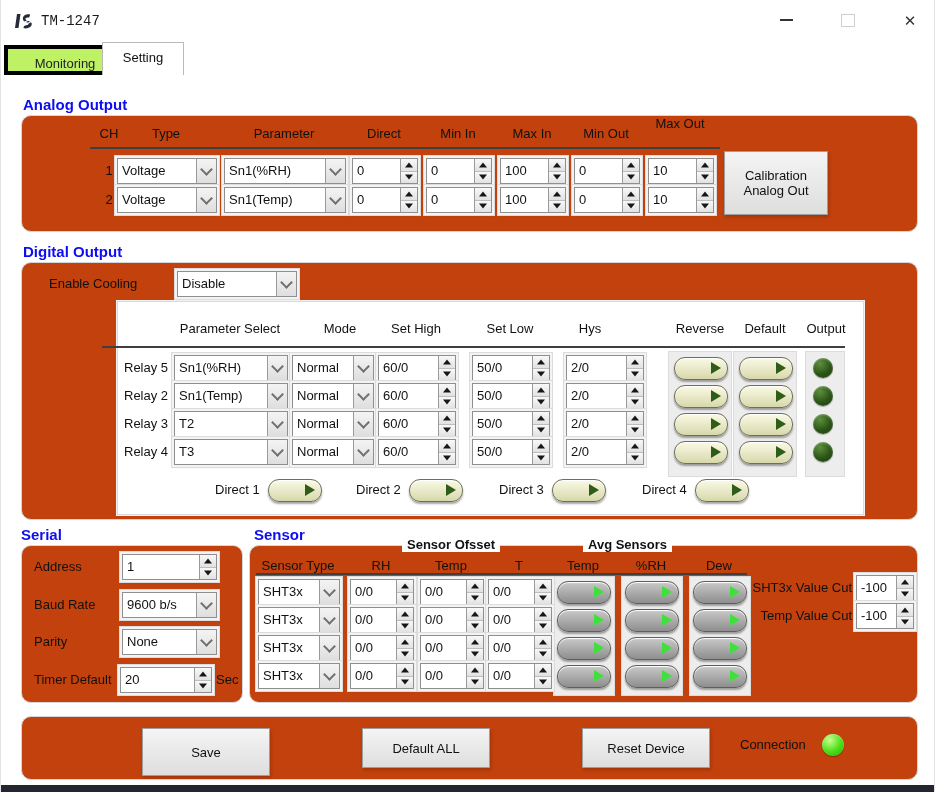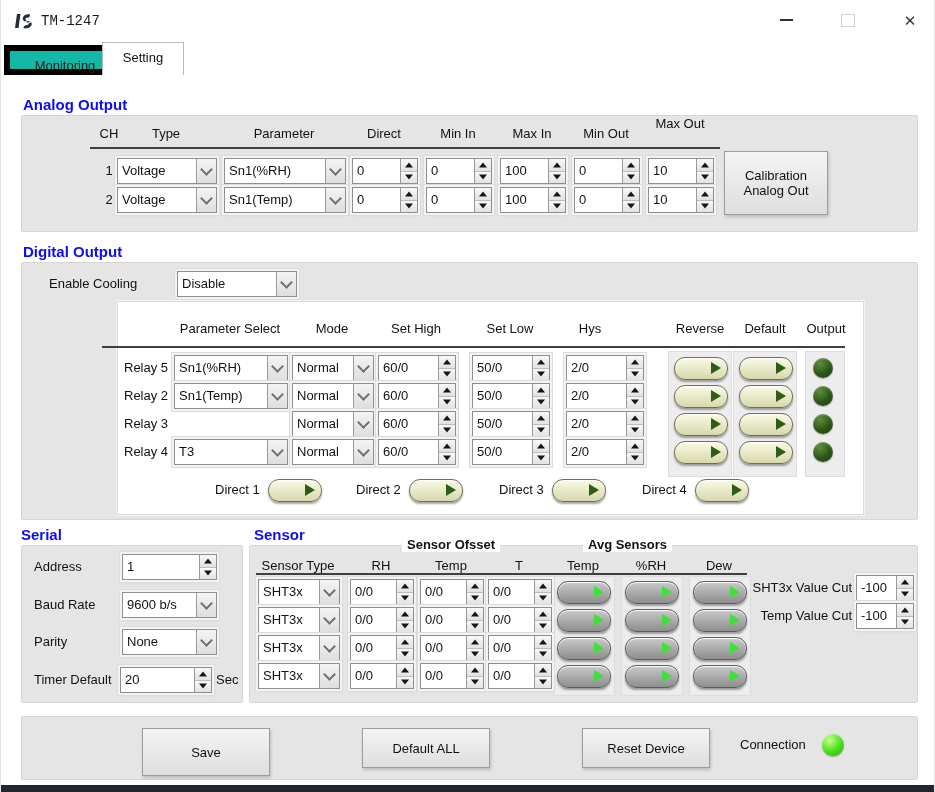--- a/index.html
+++ b/index.html
@@ -9,25 +9,25 @@
   .logo{position:absolute;left:13px;top:10px;width:22px;height:22px;}
   .wtitle{position:absolute;left:40px;top:0;line-height:42px;font-size:14px;color:#1a1a1a;font-family:Liberation Mono, monospace;}
   .winbtn{position:absolute;top:0;width:46px;height:40px;display:flex;align-items:center;justify-content:center;cursor:default;}
   .btn-min{left:762px;} .btn-max{left:824px;} .btn-close{left:886px;}
   .min-glyph{width:13px;height:0;border-top:2px solid #333;}
   .max-glyph{width:12px;height:11px;border:1px solid #cfcfcf;}
   .close-glyph{font-size:15px;color:#333;line-height:1;}
   
   .tabstrip{position:absolute;left:0;top:42px;width:100%;height:33px;background:#fff;}
   .tab{position:absolute;box-sizing:border-box;text-align:center;font-size:13px;}
-  .tab-inactive{left:3px;top:3px;width:122px;height:30px;line-height:29px;background:#14b8a6;border:6px solid #000000;color:#222;}
+  .tab-inactive{left:3px;top:3px;width:122px;height:30px;line-height:29px;background:#bef264;border:4px solid #000000;color:#222;}
   .tab-active{left:101px;top:0;width:82px;height:33px;line-height:30px;background:#fff;border:1px solid #b9b9b9;border-bottom:none;z-index:2;color:#111;}
   
   .sec{position:absolute;font-weight:bold;font-size:15px;color:#0d0df2;white-space:nowrap;}
-  .box{position:absolute;border:1px solid #d6d6d6;border-radius:2px;background:#e5e5e5;box-sizing:border-box;}
+  .box{position:absolute;border:1px solid #d6d6d6;border-radius:10px;background:#c2410c;box-sizing:border-box;}
   .hdr{position:absolute;font-size:13px;color:#111;text-align:center;white-space:nowrap;}
   .hline{position:absolute;height:2px;background:#3f3f3f;}
   .row{position:absolute;left:0;width:100%;height:26px;}
   .cell-lbl{position:absolute;font-size:13px;line-height:26px;white-space:nowrap;}
   .panel{position:absolute;border:1px solid #dadada;background:#fff;box-shadow:0 0 0 1px #f3f3f3;}
   .strip{position:absolute;background:#ededed;border:1px solid #dcdcdc;}
   
   .ctl{position:absolute;height:24px;display:flex;background:#fff;border:1px solid #8f8f8f;box-shadow:0 0 0 2px #f3f3f3,0 0 0 3px #dcdcdc,1px 2px 3px rgba(0,0,0,.12);box-sizing:content-box;}
   .val{flex:1;font-size:13px;line-height:24px;padding:0 4px;white-space:nowrap;overflow:hidden;}
   .dd{width:19px;border-left:1px solid #9a9a9a;background:linear-gradient(#f4f4f4,#dedede);position:relative;}
@@ -191,21 +191,21 @@
   <div class="box" style="left:20px;top:262px;width:897px;height:258px">
     <span class="cell-lbl" style="left:27px;top:8px">Enable Cooling</span>
     <div class="ctl" style="left:155px;top:8px;width:118px">
         <span class="val">Disable</span>
         <span class="dd"></span>
       </div>
 
     <div class="panel" style="left:95px;top:38px;width:745px;height:212px"></div>
 
     <span class="hdr" style="left:152px;top:58px;width:112px">Parameter Select</span>
-    <span class="hdr" style="left:270px;top:58px;width:80px">Mode</span>
+    <span class="hdr" style="left:278px;top:58px;width:80px">Mode</span>
     <span class="hdr" style="left:356px;top:58px;width:76px">Set High</span>
     <span class="hdr" style="left:450px;top:58px;width:76px">Set Low</span>
     <span class="hdr" style="left:530px;top:58px;width:76px">Hys</span>
     <span class="hdr" style="left:646px;top:58px;width:64px">Reverse</span>
     <span class="hdr" style="left:711px;top:58px;width:64px">Default</span>
     <span class="hdr" style="left:778px;top:58px;width:52px">Output</span>
     <div class="hline" style="left:80px;top:83px;width:743px"></div>
 
     <div class="strip" style="left:646px;top:88px;width:62px;height:124px"></div>
     <div class="strip" style="left:711px;top:88px;width:62px;height:124px"></div>
@@ -276,20 +276,24 @@
             <i class="up"></i>
             <i class="dn"></i>
           </span>
         </div>
       <div class="tgl" style="left:652px;top:2px"></div>
       <div class="tgl" style="left:717px;top:2px"></div>
       <div class="led" style="left:791px;top:3px"></div>
     </div>
     <div class="row" style="top:148px">
       <span class="cell-lbl" style="left:102px">Relay 3</span>
+      <div class="ctl" style="left:152px;width:112px">
+          <span class="val">T2</span>
+          <span class="dd"></span>
+        </div>
       <div class="ctl" style="left:270px;width:80px">
           <span class="val">Normal</span>
           <span class="dd"></span>
         </div>
       <div class="ctl" style="left:356px;width:76px">
           <span class="val">60/0</span>
           <span class="ud">
             <i class="up"></i>
             <i class="dn"></i>
           </span>

